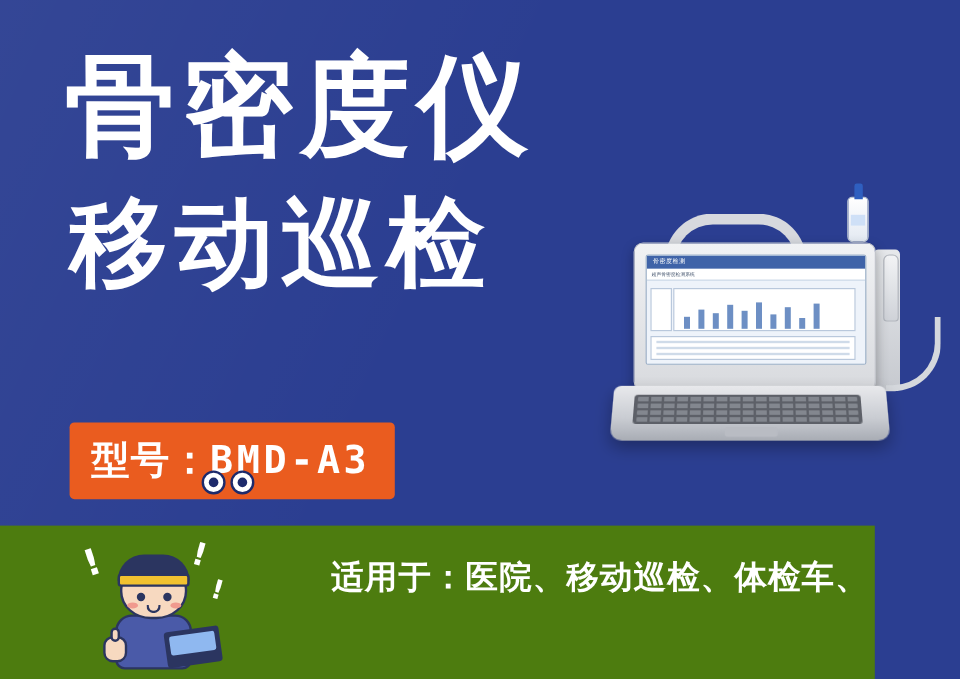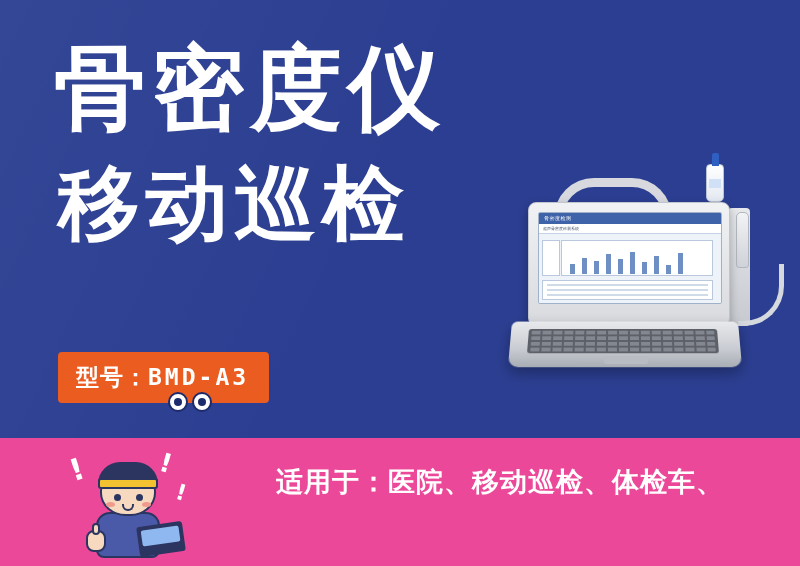--- a/index.html
+++ b/index.html
@@ -60,21 +60,21 @@
 
   
   .model-badge {
     position: absolute;
     left: 58px;
     top: 352px;
     background: #ea5c1f;
     color: #ffffff;
     padding: 10px 20px 10px 18px;
     border-radius: 4px;
-    font-size: 23px;
+    font-size: 32px;
     font-weight: bold;
     letter-spacing: 1px;
     font-family: "DejaVu Sans", "Liberation Sans", sans-serif;
     white-space: nowrap;
     z-index: 6;
   }
   .model-badge .model-code {
     font-family: "DejaVu Sans Mono", "Liberation Mono", monospace;
     letter-spacing: 3px;
   }
@@ -318,23 +318,23 @@
     right: 2px;
     height: 9px;
     background: #cfe0f7;
   }
 
   
   .band {
     position: absolute;
     left: 0;
     bottom: 0;
-    width: 800px;
+    width: 729px;
     height: 128px;
-    background: #ec4899;
+    background: #4d7c0f;
     z-index: 8;
   }
   .band-text {
     position: absolute;
     left: 230px;
     top: 24px;
     width: 540px;
     text-align: center;
     color: #ffffff;
     font-family: "DejaVu Sans", "Liberation Sans", sans-serif;

